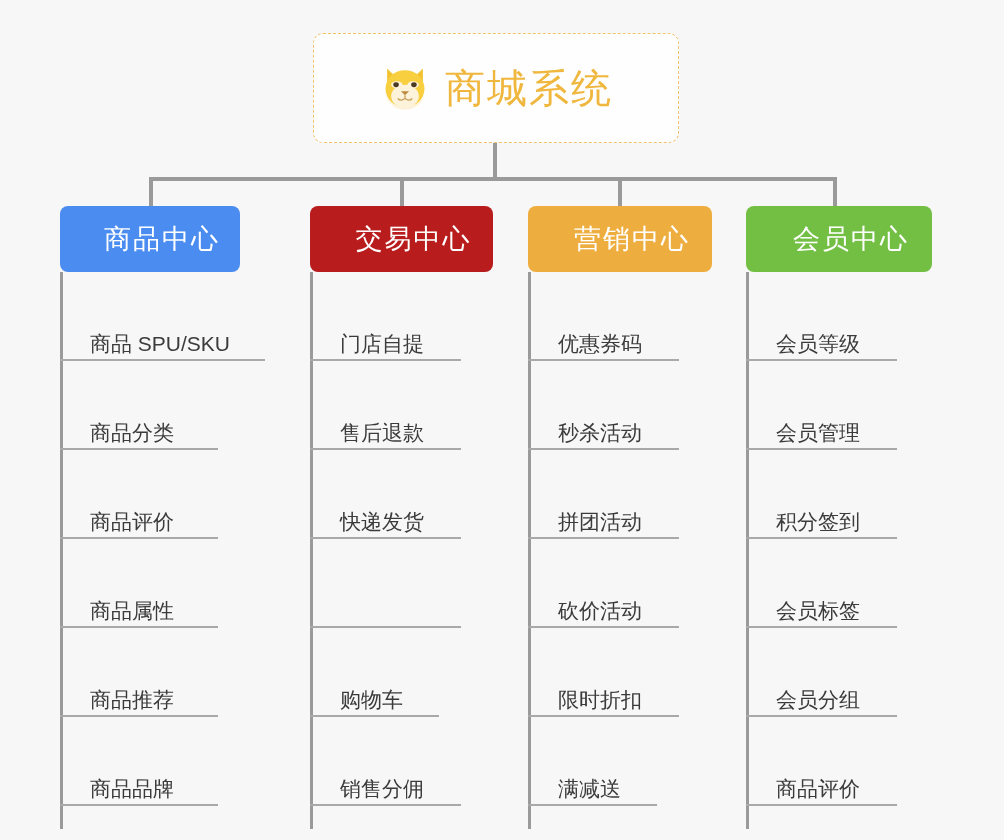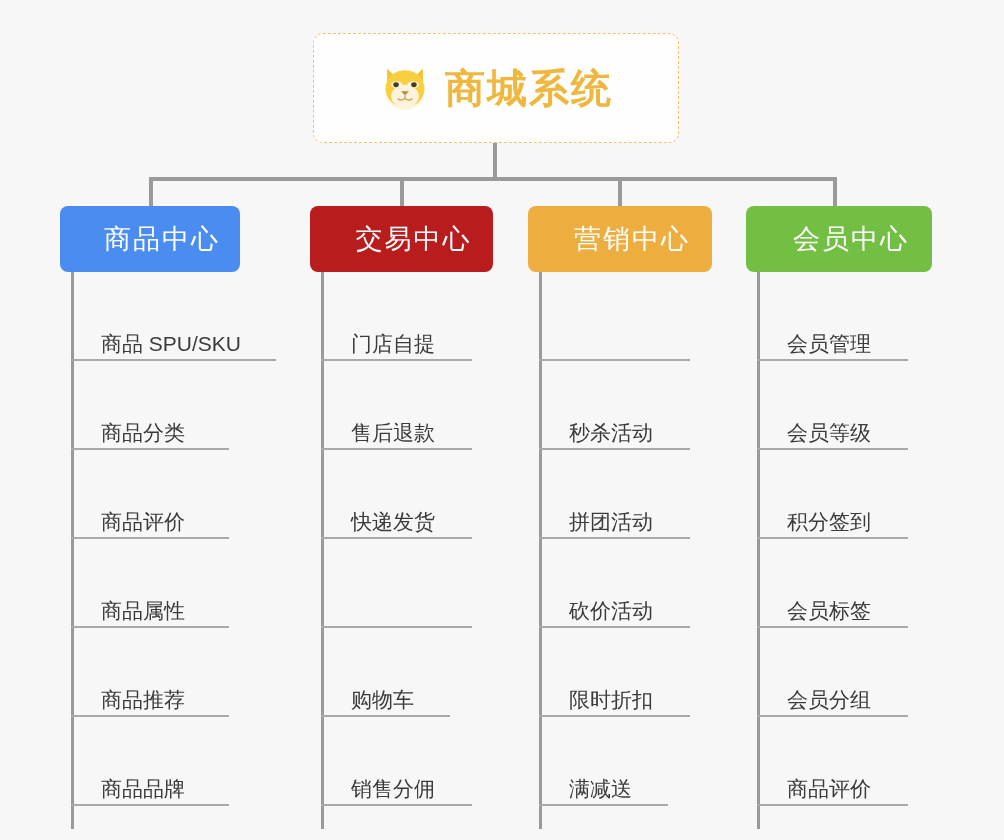--- a/index.html
+++ b/index.html
@@ -26,21 +26,20 @@
     top: 33px;
     width: 366px;
     height: 110px;
     background: #fefefe;
     border: 1.5px dashed #f0c368;
     border-radius: 10px;
     display: flex;
     align-items: center;
     justify-content: center;
     gap: 14px;
-    font-weight: bold;
   }
   .root-icon {
     width: 52px;
     height: 52px;
     flex: 0 0 52px;
     display: block;
   }
   .root-title {
     font-size: 40px;
     line-height: 1;
@@ -80,21 +79,20 @@
     align-items: center;
     justify-content: center;
     color: #ffffff;
     font-size: 27px;
     letter-spacing: 2px;
     white-space: nowrap;
     padding-left: 24px;
   }
   .branch-body {
     position: relative;
-    margin-left: 11px;
     padding-top: 0;
   }
   
   .spine {
     position: absolute;
     left: 0;
     top: 0;
     width: 3px;
     background: #9a9a9a;
   }
@@ -225,20 +223,21 @@
     </div>
   </div>
 
   <div class="branch" id="branch-2">
     <div class="branch-head">
       <span>营销中心</span>
     </div>
     <div class="branch-body">
       <div class="spine" style="height:557px;"></div>
       <div class="leaf">
+        <div class="leaf-label">优惠券码</div>
         <div class="leaf-rule" style="width:151px;"></div>
       </div>
       <div class="leaf">
         <div class="leaf-label">秒杀活动</div>
         <div class="leaf-rule" style="width:151px;"></div>
       </div>
       <div class="leaf">
         <div class="leaf-label">拼团活动</div>
         <div class="leaf-rule" style="width:151px;"></div>
       </div>
@@ -257,28 +256,28 @@
     </div>
   </div>
 
   <div class="branch" id="branch-3">
     <div class="branch-head">
       <span>会员中心</span>
     </div>
     <div class="branch-body">
       <div class="spine" style="height:557px;"></div>
       <div class="leaf">
+        <div class="leaf-label">会员等级</div>
+        <div class="leaf-rule" style="width:151px;"></div>
+      </div>
+      <div class="leaf">
         <div class="leaf-label">会员管理</div>
         <div class="leaf-rule" style="width:151px;"></div>
       </div>
       <div class="leaf">
-        <div class="leaf-label">会员等级</div>
-        <div class="leaf-rule" style="width:151px;"></div>
-      </div>
-      <div class="leaf">
         <div class="leaf-label">积分签到</div>
         <div class="leaf-rule" style="width:151px;"></div>
       </div>
       <div class="leaf">
         <div class="leaf-label">会员标签</div>
         <div class="leaf-rule" style="width:151px;"></div>
       </div>
       <div class="leaf">
         <div class="leaf-label">会员分组</div>
         <div class="leaf-rule" style="width:151px;"></div>

